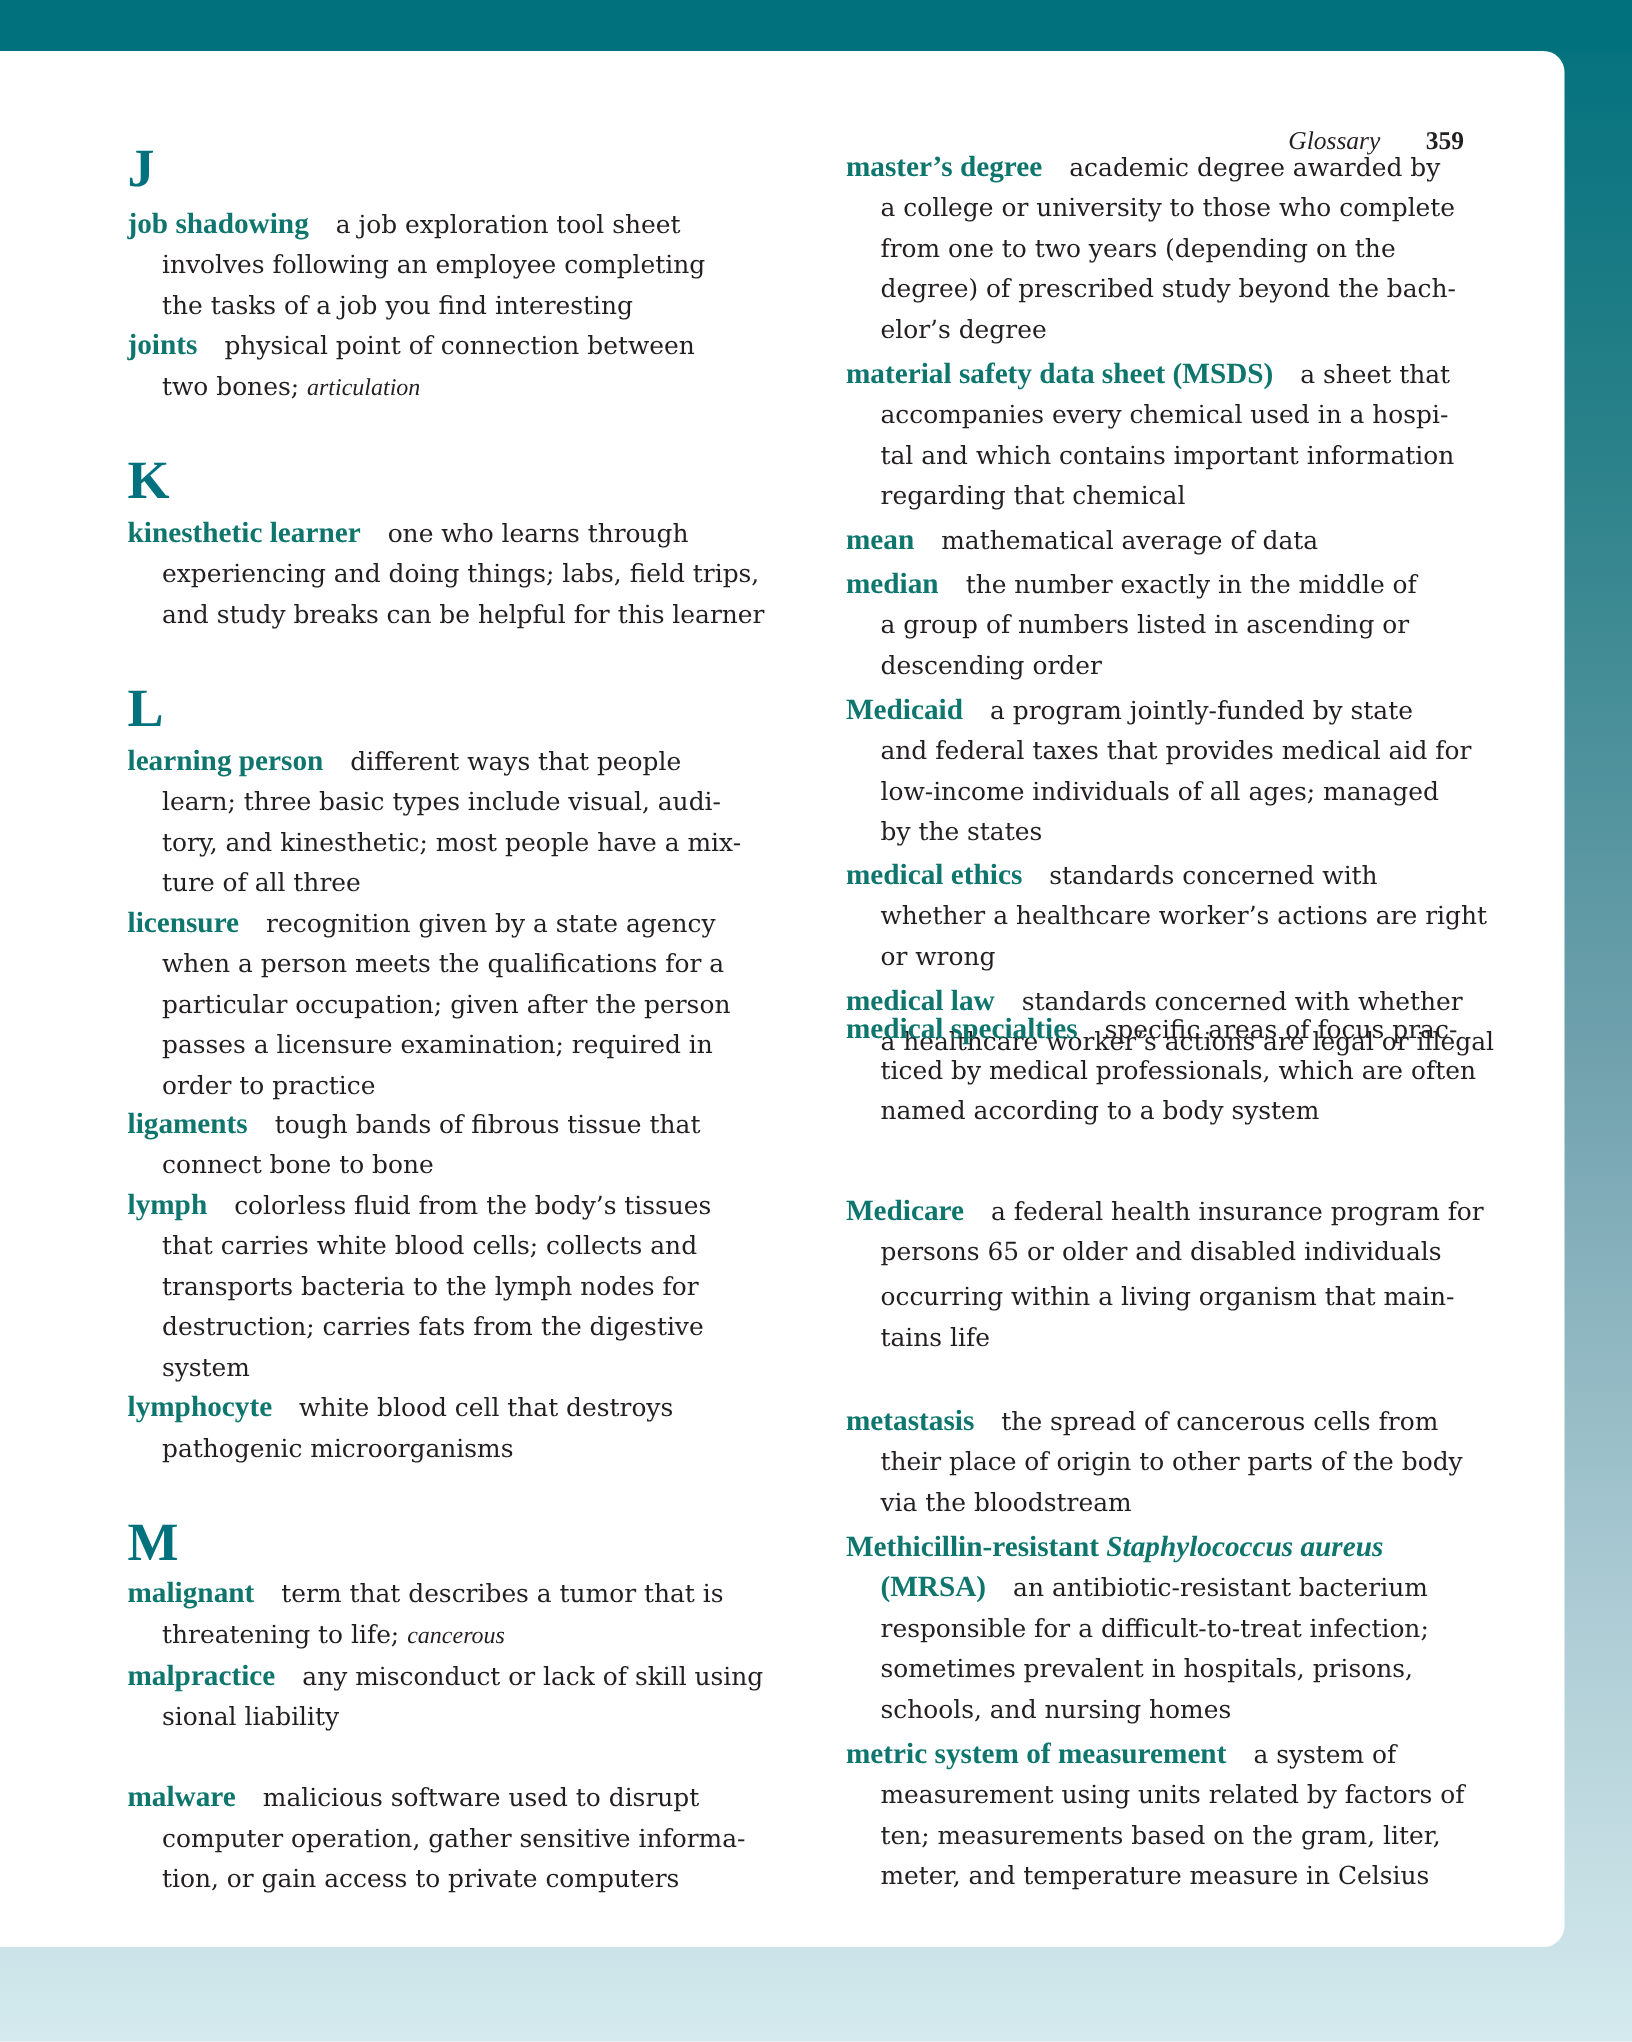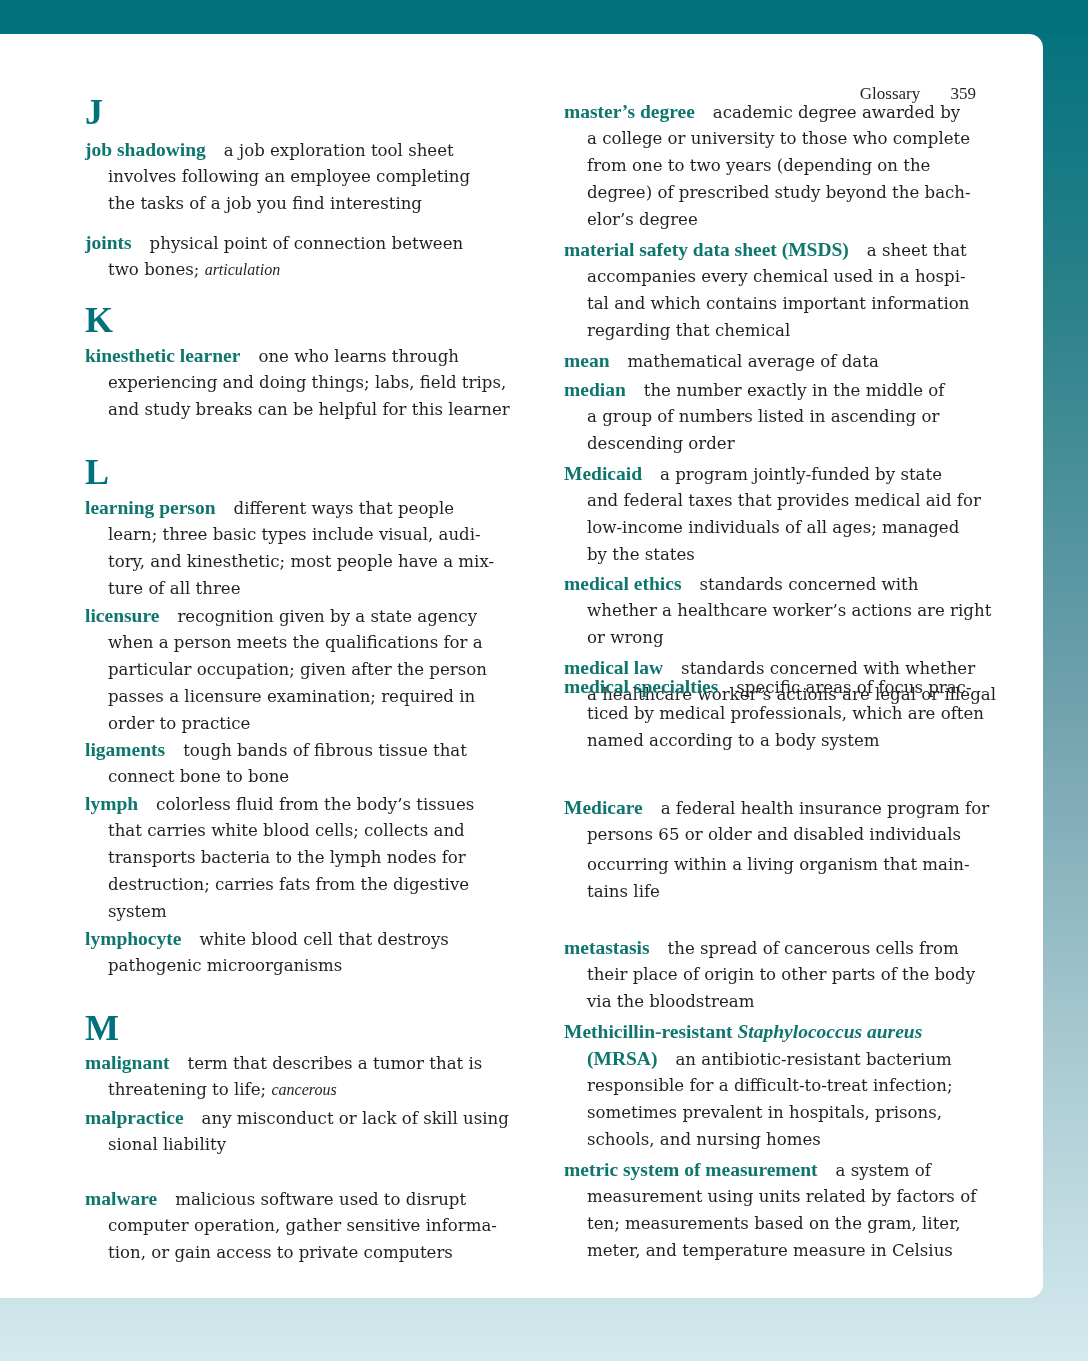--- a/index.html
+++ b/index.html
@@ -15,22 +15,22 @@
   .page {
     position: absolute; left: 0; top: 34px; width: 1043px; height: 1264px;
     background: #ffffff;
     border-top-right-radius: 14px;
     border-bottom-right-radius: 14px;
   }
   .running-head {
     position: absolute; top: 50px; right: 67px;
     font-family: "Liberation Serif", serif; font-size: 17px; color: #231f20;
   }
-  .running-head .section { margin-right: 26px; }
-  .running-head .pnum { font-weight: normal; }
+  .running-head .section { font-style: italic; margin-right: 26px; }
+  .running-head .pnum { font-weight: bold; }
   .col {
     position: absolute; top: 0;
     font-family: "DejaVu Serif", serif;
     font-size: 16.6px; color: #231f20;
   }
   .col-left { left: 85px; width: 470px; }
   .col-right { left: 564px; width: 470px; }
   .letter {
     position: absolute; left: 0;
     font-family: "Liberation Serif", serif; font-weight: bold;
@@ -57,21 +57,21 @@
 
   <div class="col col-left">
     <div class="letter" style="top:60px">J</div>
 
     <div class="entry" style="top:102px">
       <div class="line"><span class="term">job shadowing</span><span class="gap"></span><span>a job exploration tool sheet</span></div>
       <div class="line cont">involves following an employee completing</div>
       <div class="line cont">the tasks of a job you find interesting</div>
     </div>
 
-    <div class="entry" style="top:195px">
+    <div class="entry" style="top:183px">
       <div class="line"><span class="term">joints</span><span class="gap"></span><span>physical point of connection between</span></div>
       <div class="line cont"><span>two bones; </span><span class="syn">articulation</span></div>
     </div>
 
     <div class="letter" style="top:268px">K</div>
 
     <div class="entry" style="top:308px">
       <div class="line"><span class="term">kinesthetic learner</span><span class="gap"></span><span>one who learns through</span></div>
       <div class="line cont">experiencing and doing things; labs, field trips,</div>
       <div class="line cont">and study breaks can be helpful for this learner</div>

